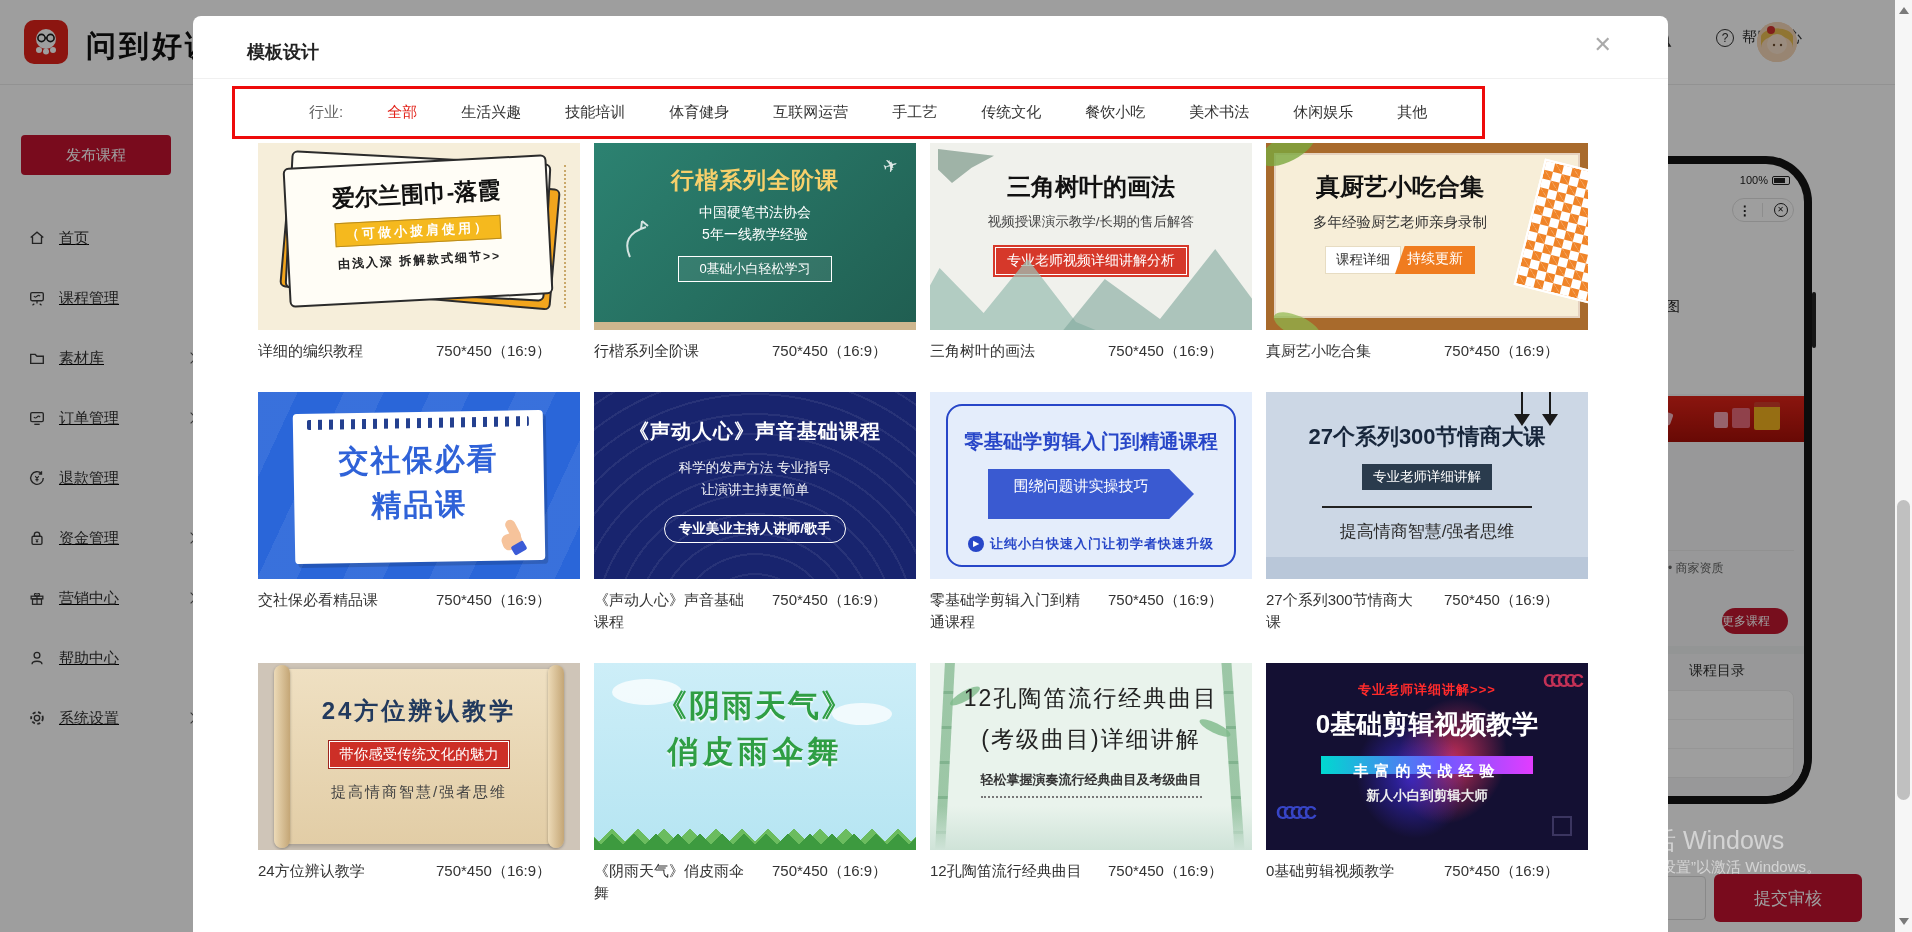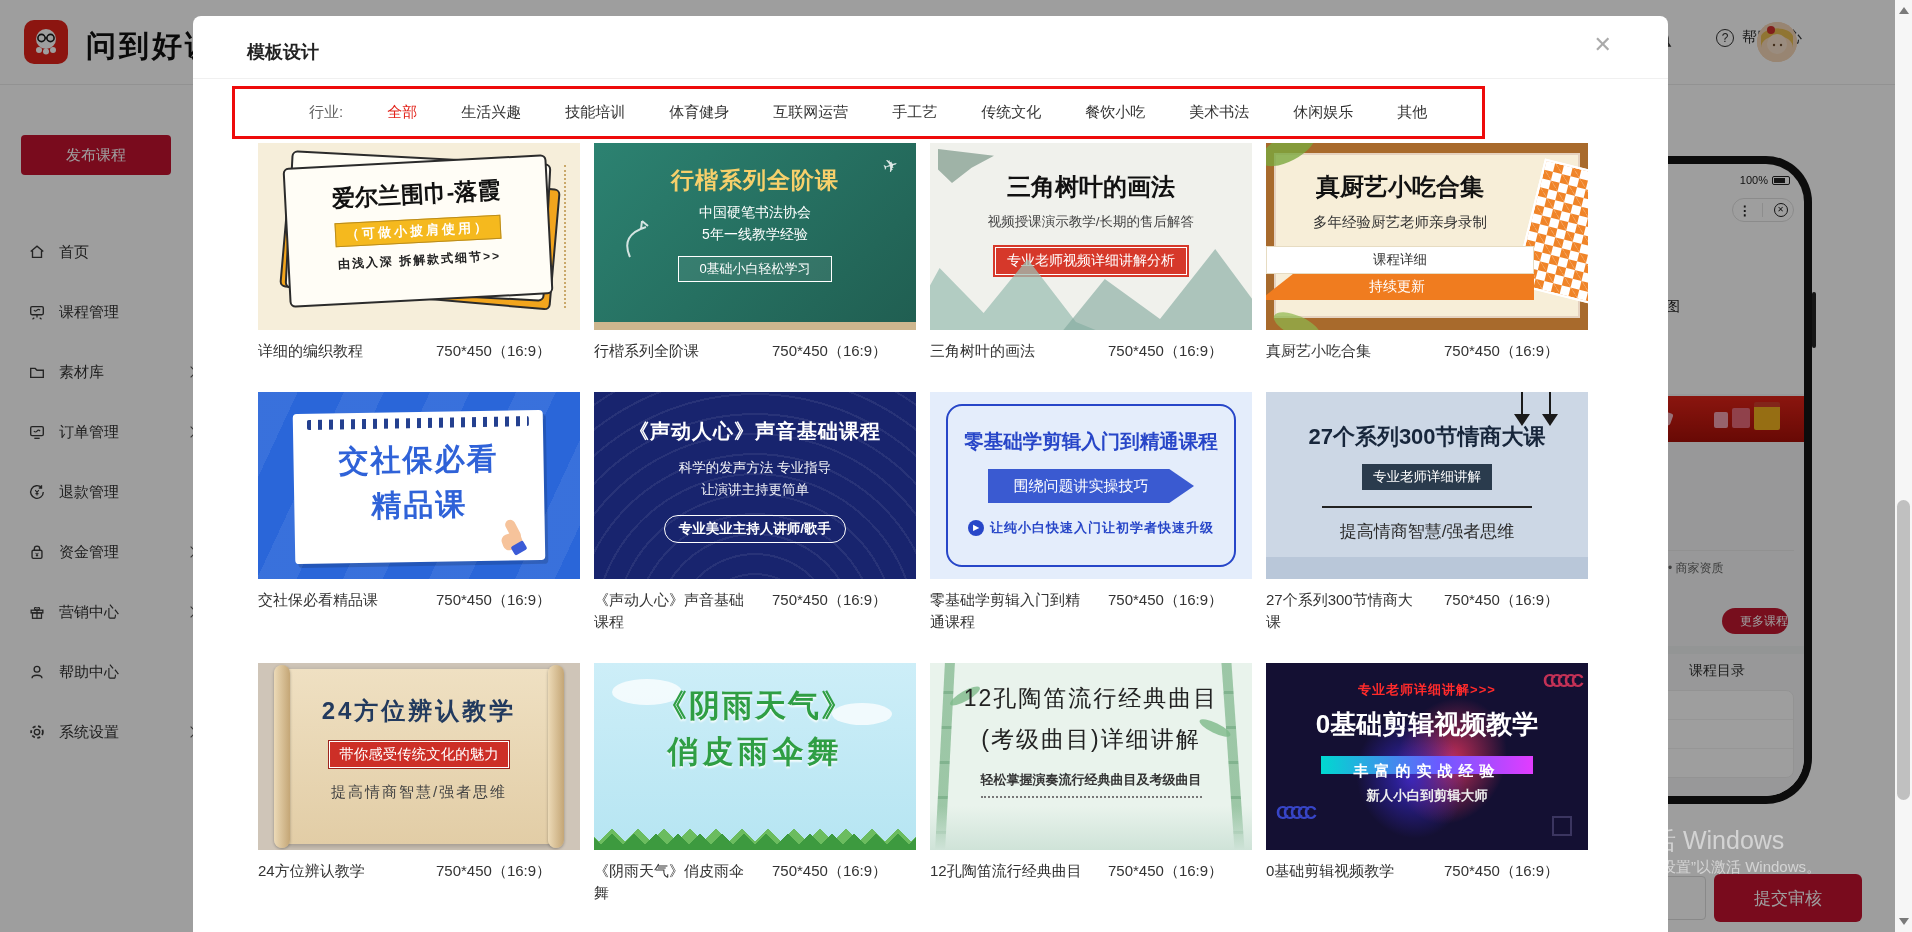--- a/index.html
+++ b/index.html
@@ -11,21 +11,21 @@
   .logo-box { position:absolute; left:24px; top:20px; width:44px; height:44px; }
   .logo-text { position:absolute; left:86px; top:26px; font-size:30px; font-weight:bold; color:#111; letter-spacing:3px; }
   .hdr-right { position:absolute; right:110px; top:28px; display:flex; align-items:center; gap:8px; }
   .help-q { width:18px; height:18px; border:1.5px solid #333; border-radius:50%; font-size:12px; color:#333; text-align:center; line-height:16px; }
   .help-txt { font-size:15px; color:#333; }
   .avatar { position:absolute; right:115px; top:22px; width:40px; height:40px; border-radius:50%; overflow:hidden; background:#f6d7b8; }
   .bell-wrap { position:absolute; left:1652px; top:30px; }
 
   .sidebar { position:absolute; left:0; top:85px; width:193px; height:847px; background:#fff; }
   .publish-btn { position:absolute; left:21px; top:50px; width:150px; height:40px; background:#c41230; color:#fff; font-size:15px; border:none; border-radius:4px; text-align:center; line-height:40px; cursor:pointer; }
-  .nav { position:absolute; left:0; top:152px; width:209px; }
+  .nav { position:absolute; left:0; top:138px; width:209px;text-decoration:underline; }
   .nav-item { display:flex; align-items:center; height:30px; margin-bottom:30px; padding:0 14px 0 28px; cursor:pointer; }
   .nav-item svg { flex:0 0 18px; }
   .nav-label { font-size:15px; color:#333; margin-left:13px; }
   .chev { margin-left:auto; width:8px; height:8px; border-right:1.6px solid #555; border-bottom:1.6px solid #555; transform:rotate(-45deg); }
 
   
   .phone { position:absolute; left:1622px; top:156px; width:190px; height:648px; background:#141414; border-radius:46px; }
   .phone-btn { position:absolute; left:1812px; top:292px; width:4px; height:56px; background:#222; border-radius:2px; }
   .screen { position:absolute; left:8px; top:8px; right:8px; bottom:8px; background:#fff; border-radius:38px; overflow:hidden; }
   .scr-gray { position:absolute; left:0; top:230px; right:0; bottom:0; background:#f5f6f7; }
@@ -35,21 +35,21 @@
   .battery i { position:absolute; left:1px; top:1px; bottom:1px; width:11px; background:#222; display:block; }
   .capsule { position:absolute; top:34px; right:10px; width:62px; height:24px; border:1px solid #e0e0e0; border-radius:12px; background:#fff; display:flex; align-items:center; justify-content:space-around; }
   .cap-dots { font-size:13px; color:#222; font-weight:bold; }
   .cap-div { width:1px; height:14px; background:#e4e4e4; }
   .cap-close { width:14px; height:14px; border:1.3px solid #222; border-radius:50%; font-size:8px; line-height:12px; text-align:center; color:#222; }
   .scr-label { position:absolute; left:36px; top:134px; font-size:14px; color:#222; }
   .scr-banner { position:absolute; left:0; top:232px; right:0; height:46px; background:linear-gradient(180deg,#e02318,#a80f08); }
   .gift { position:absolute; border-radius:2px; }
   .merch-div { position:absolute; left:10px; top:386px; right:10px; height:1px; background:#eaeaea; }
   .merch { position:absolute; left:38px; top:396px; font-size:12px; color:#666; }
-  .more-pill { position:absolute; top:444px; right:16px; width:66px; height:26px; border-radius:13px; background:#c01830; color:#fff; font-size:12px; text-align:right; line-height:26px; cursor:pointer; }
+  .more-pill { position:absolute; top:444px; right:16px; width:66px; height:26px; border-radius:13px; background:#c01830; color:#fff; font-size:12px; text-align:left; line-height:26px; cursor:pointer; }
   .scr-sec { position:absolute; left:0; top:482px; right:0; height:8px; background:#eef0f1; }
   .catalog { position:absolute; top:498px; left:0; right:0; text-align:center; font-size:14px; color:#333; }
   .scr-panel { position:absolute; left:10px; top:526px; right:10px; height:88px; background:#fff; border:1px solid #eee; border-radius:8px; }
   .scr-panel i { display:block; height:1px; background:#f2f2f2; margin-top:28px; }
 
   
   .foot-panel { position:absolute; left:1640px; top:848px; width:272px; height:84px; background:#fff; border-radius:8px 0 0 0; }
   .foot-input { position:absolute; left:1654px; top:876px; width:52px; height:44px; background:#fff; border:1px solid #ddd; border-radius:4px; }
   .submit-btn { position:absolute; left:1714px; top:874px; width:148px; height:48px; background:#c41230; color:#fff; font-size:17px; border:none; border-radius:6px; cursor:pointer; }
 
@@ -107,21 +107,21 @@
 
   
   .c4 { background:#a86a2c; }
   .c4-paper { position:absolute; left:10px; top:12px; right:10px; bottom:14px; background:#f7eed8; box-shadow:0 0 0 2px rgba(255,255,255,.7); }
   .c4-cloth { position:absolute; right:-26px; top:24px; width:86px; height:130px; transform:rotate(14deg); background-color:#fff; background-image:linear-gradient(45deg,#f08428 25%,transparent 25%,transparent 75%,#f08428 75%),linear-gradient(45deg,#f08428 25%,transparent 25%,transparent 75%,#f08428 75%); background-size:18px 18px; background-position:0 0,9px 9px; border:2px solid #fff; }
   .c4-leaf1 { position:absolute; left:-8px; top:-8px; width:60px; height:26px; background:#7aa83e; border-radius:50%; transform:rotate(-28deg); opacity:.8; }
   .c4-leaf2 { position:absolute; left:6px; bottom:-6px; width:50px; height:20px; background:#8db84d; border-radius:50%; transform:rotate(24deg); opacity:.7; }
   .c4-body { position:absolute; left:0; top:0; width:268px; height:100%; text-align:center; }
   .c4-title { margin-top:28px; font-size:24px; font-weight:bold; color:#111; }
   .c4-line { margin-top:10px; font-size:14.5px; color:#333; }
-  .c4-badges { margin-top:14px; display:flex; justify-content:center;flex-direction:column; }
+  .c4-badges { margin-top:14px; display:flex; justify-content:center; }
   .c4-b1 { background:#fff; color:#333; font-size:13.5px; padding:4px 10px; border:1px solid #e7dcc2; }
   .c4-b2 { background:#f07c1f; color:#fff; font-size:14px; padding:4px 12px; clip-path:polygon(12% 0,100% 0,100% 100%,0 100%); margin-left:-6px; }
 
   
   .c5 { background:#2a66d9; background-image:repeating-linear-gradient(115deg,rgba(255,255,255,.07) 0 36px,transparent 36px 78px); }
   .c5-pad { position:absolute; left:36px; top:20px; width:250px; height:150px; background:#fff; border-radius:4px; transform:rotate(-1deg); box-shadow:3px 4px 0 rgba(0,0,0,.15); text-align:center; }
   .c5-bind { height:10px; margin:6px 14px 0; background:repeating-linear-gradient(90deg,#24408f 0 4px,transparent 4px 11px); border-radius:2px; }
   .c5-t1 { margin-top:12px; font-size:30px; font-weight:bold; color:#2f62d8; letter-spacing:2px; }
   .c5-t2 { margin-top:4px; font-size:30px; font-weight:bold; color:#2f62d8; letter-spacing:2px; }
   .c5-hand { position:absolute; right:52px; bottom:26px; width:30px; height:34px; }
@@ -133,21 +133,21 @@
   .c6 { background:#18246e; background-image:repeating-radial-gradient(circle at 50% 130%, rgba(255,255,255,0.07) 0 2px, transparent 2px 20px); text-align:center; }
   .c6-title { margin-top:26px; font-size:20px; font-weight:bold; color:#fff; letter-spacing:1px; }
   .c6-l1 { margin-top:14px; font-size:13.5px; color:rgba(255,255,255,.95); }
   .c6-l2 { margin-top:4px; font-size:13.5px; color:rgba(255,255,255,.95); }
   .c6-badge { display:inline-block; margin-top:16px; border:1.5px solid #fff; border-radius:16px; padding:4px 14px; color:#fff; font-size:13.5px; font-weight:bold; }
 
   
   .c7 { background:#e4edfb; text-align:center; }
   .c7-frame { position:absolute; left:16px; top:12px; right:16px; bottom:12px; border:2px solid #2746c8; border-radius:16px; }
   .c7-title { margin-top:36px; font-size:19.5px; font-weight:bold; color:#2746c8; }
-  .c7-ribbon { width:206px; height:34px; margin:14px auto 16px; background:#3a5ad1; clip-path:polygon(0 0,88% 0,100% 50%,88% 100%,0 100%); color:#fff; font-size:15px; line-height:34px; padding-right:20px; }
+  .c7-ribbon { width:206px; height:50px; margin:14px auto 16px; background:#3a5ad1; clip-path:polygon(0 0,88% 0,100% 50%,88% 100%,0 100%); color:#fff; font-size:15px; line-height:34px; padding-right:20px; }
   .c7-row { margin-top:16px; display:flex; align-items:center; justify-content:center; gap:6px; }
   .c7-play { width:16px; height:16px; border-radius:50%; background:#2746c8; color:#fff; font-size:8px; line-height:16px; text-align:center; }
   .c7-line { font-size:13px; font-weight:bold; color:#2746c8; letter-spacing:1px; }
 
   
   .c8 { background:#ccd7e5; text-align:center; }
   .c8-band { position:absolute; left:0; right:0; bottom:0; height:22px; background:#b9c7d9; }
   .c8-lamp { position:absolute; top:0; }
   .c8-lamp .wire { width:2px; height:22px; background:#1a1a1a; margin:0 auto; }
   .c8-lamp .shade { width:0; height:0; border-left:8px solid transparent; border-right:8px solid transparent; border-top:12px solid #1a1a1a; }

